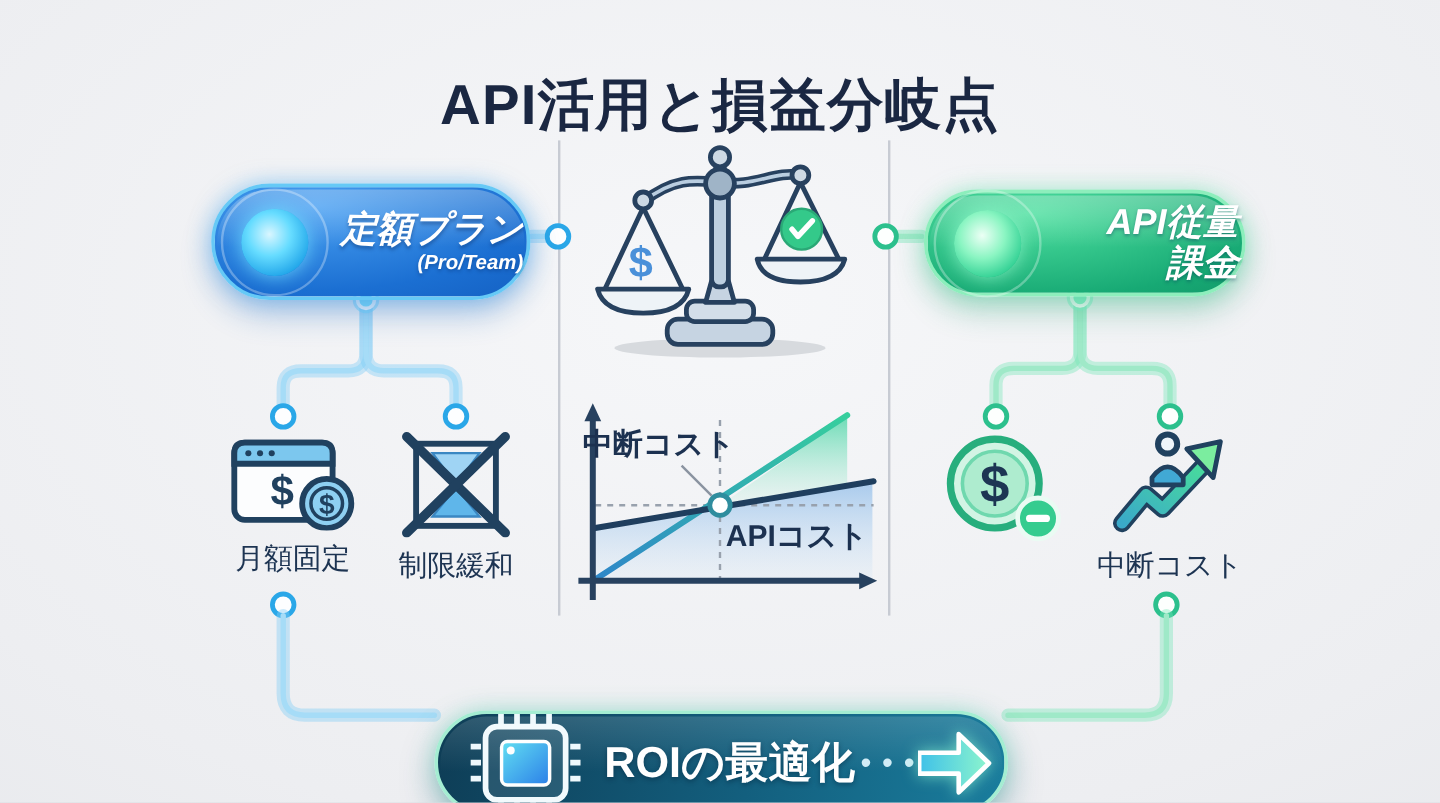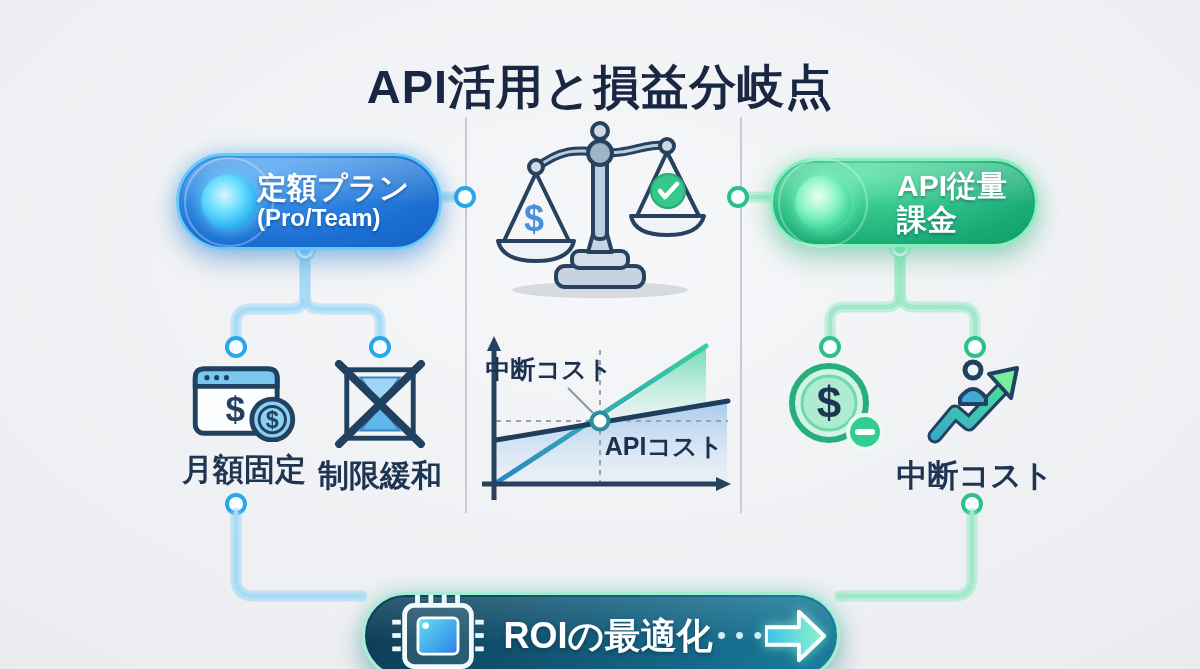--- a/index.html
+++ b/index.html
@@ -40,30 +40,30 @@
   }
   .pill::before{ content:""; position:absolute; inset:2px; border-radius:48px;
     background:linear-gradient(rgba(255,255,255,.28), rgba(255,255,255,0) 55%); pointer-events:none; }
   .orb{ position:relative; margin-left:22px; width:56px; height:56px; border-radius:50%; flex:0 0 auto; }
   .orb::after{ content:""; position:absolute; left:50%; top:50%; width:86px; height:86px;
     transform:translate(-50%,-50%); border-radius:50%; border:2px solid rgba(255,255,255,.3); }
   .orb-blue{ background:radial-gradient(circle at 42% 38%, #d9f6ff 0%, #66dcff 38%, #23a7ea 75%, #0d62b8 100%);
     box-shadow:0 0 16px rgba(110,220,255,.9); }
   .orb-green{ background:radial-gradient(circle at 42% 38%, #ecfff5 0%, #8af5c2 40%, #2ecf92 78%, #0d8f63 100%);
     box-shadow:0 0 16px rgba(140,245,200,.9); }
-  .pill-text{ position:relative; flex:1; text-align:left; color:#fff; font-weight:bold;
-    line-height:1.12; text-shadow:0 2px 3px rgba(0,30,80,.35); padding-right:14px; }
-  .pill-text .l1{ font-size:30px; } .pill-text .l2{ font-size:24px; }
+  .pill-text{ position:relative; flex:1; text-align:right; color:#fff; font-weight:bold;
+    line-height:1.12; text-shadow:0 2px 3px rgba(0,30,80,.35); padding-right:3px;font-style:italic; }
+  .pill-text .l1{ font-size:30px; } .pill-text .l2{ font-size:17px; }
   .pill-green .pill-text{ font-size:30px;margin-left:46px; }
   
   .art{ position:absolute; z-index:1; }
   .chart-label{ font-size:25px; font-weight:bold; fill:#1c3150; }
   
   .feature{ position:absolute; z-index:3; display:flex; flex-direction:column; align-items:center; }
-  .feature .label{ margin-top:7px; font-size:31px; font-weight:bold; color:#1d3452; white-space:nowrap; }
+  .feature .label{ margin-top:7px; font-size:24px; font-weight:normal; color:#1d3452; white-space:nowrap; }
   
   .banner{
     position:absolute; z-index:3; left:362px; top:552px; width:478px; height:87px; border-radius:46px;
     background:linear-gradient(100deg, #0e3d56 0%, #135f7e 55%, #1a7d9d 100%);
     border:3px solid #a4edd2;
     box-shadow:0 12px 28px rgba(15,80,110,.35), 0 0 18px rgba(140,240,205,.55);
     margin-top:40px;
   }
   .banner::before{ content:""; position:absolute; inset:2px; border-radius:42px;
     background:linear-gradient(rgba(255,255,255,.14), rgba(255,255,255,0) 60%); pointer-events:none; }

